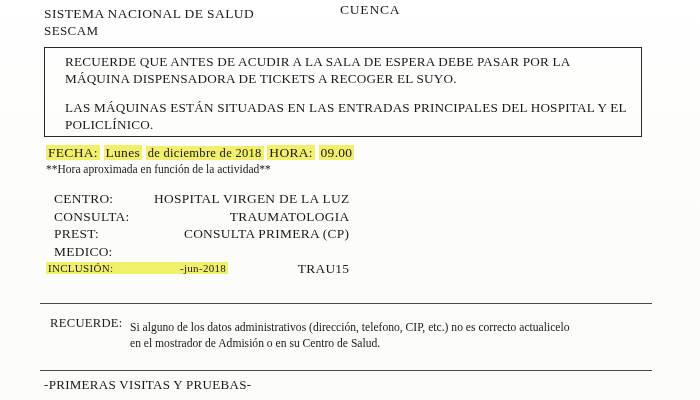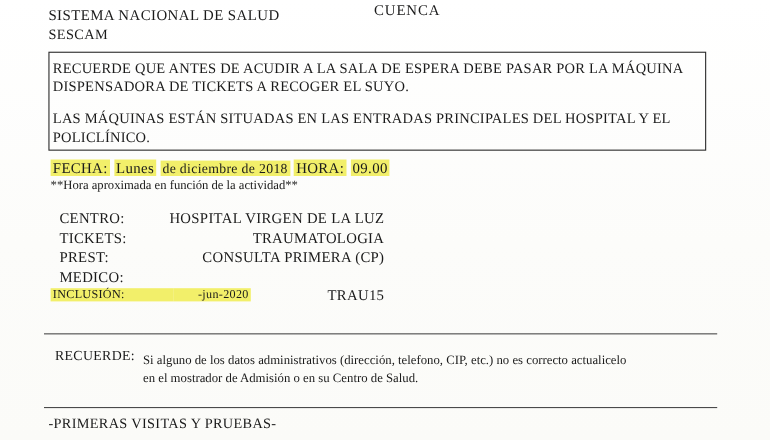--- a/index.html
+++ b/index.html
@@ -58,21 +58,21 @@
     position: absolute;
     left: 44px;
     top: 47px;
     width: 598px;
     height: 90px;
     border: 1.3px solid #2a2a2a;
     box-sizing: border-box;
   }
   .notice-text {
     position: absolute;
-    left: 3px;
+    left: 20px;
     top: 5px;
     right: 6px;
     font-size: 13.2px;
     line-height: 17px;
     letter-spacing: 0.2px;
   }
   .notice-text .p2 {
     margin-top: 12px;
   }
   
@@ -194,40 +194,40 @@
     <span class="hl">09.00</span>
   </div>
   <div class="note-approx">**Hora aproximada en función de la actividad**</div>
 
   <div class="details">
     <div class="row">
       <div class="k">CENTRO:</div>
       <div class="v">HOSPITAL VIRGEN DE LA LUZ</div>
     </div>
     <div class="row">
-      <div class="k">TICKETS:</div>
+      <div class="k">CONSULTA:</div>
       <div class="v">TRAUMATOLOGIA</div>
     </div>
     <div class="row">
       <div class="k">PREST:</div>
       <div class="v" style="padding-left:10px">CONSULTA PRIMERA (CP)</div>
     </div>
     <div class="row">
       <div class="k">MEDICO:</div>
       <div class="v"></div>
     </div>
     <div class="row">
       <div class="k">AGENDA:</div>
       <div class="v">TRAU15</div>
     </div>
   </div>
 
   <div class="row-inclusion">
     <div class="k hl">INCLUSIÓN:</div>
-    <div class="v hl">-jun-2020</div>
+    <div class="v hl">-jun-2018</div>
   </div>
 
   <div class="divider"></div>
 
   <div class="remember">RECUERDE:</div>
   <div class="remember-body">
     <div class="l2">Si alguno de los datos administrativos (dirección, telefono, CIP, etc.) no es correcto actualicelo</div>
     <div>en el mostrador de Admisión o en su Centro de Salud.</div>
   </div>
 

